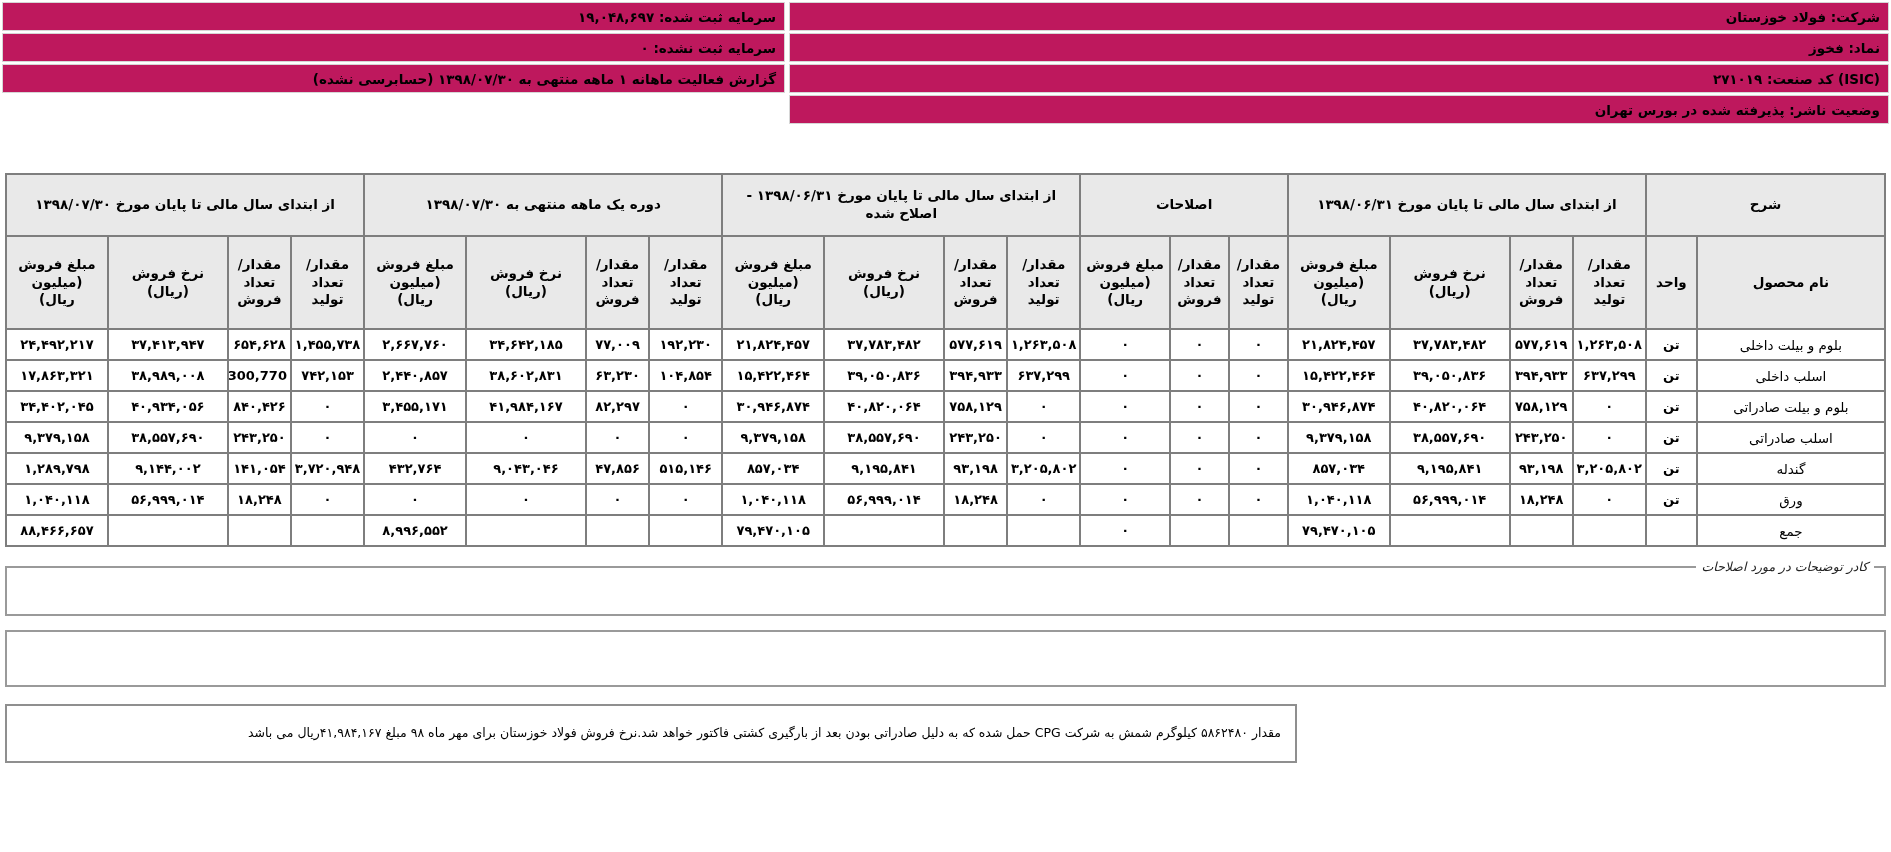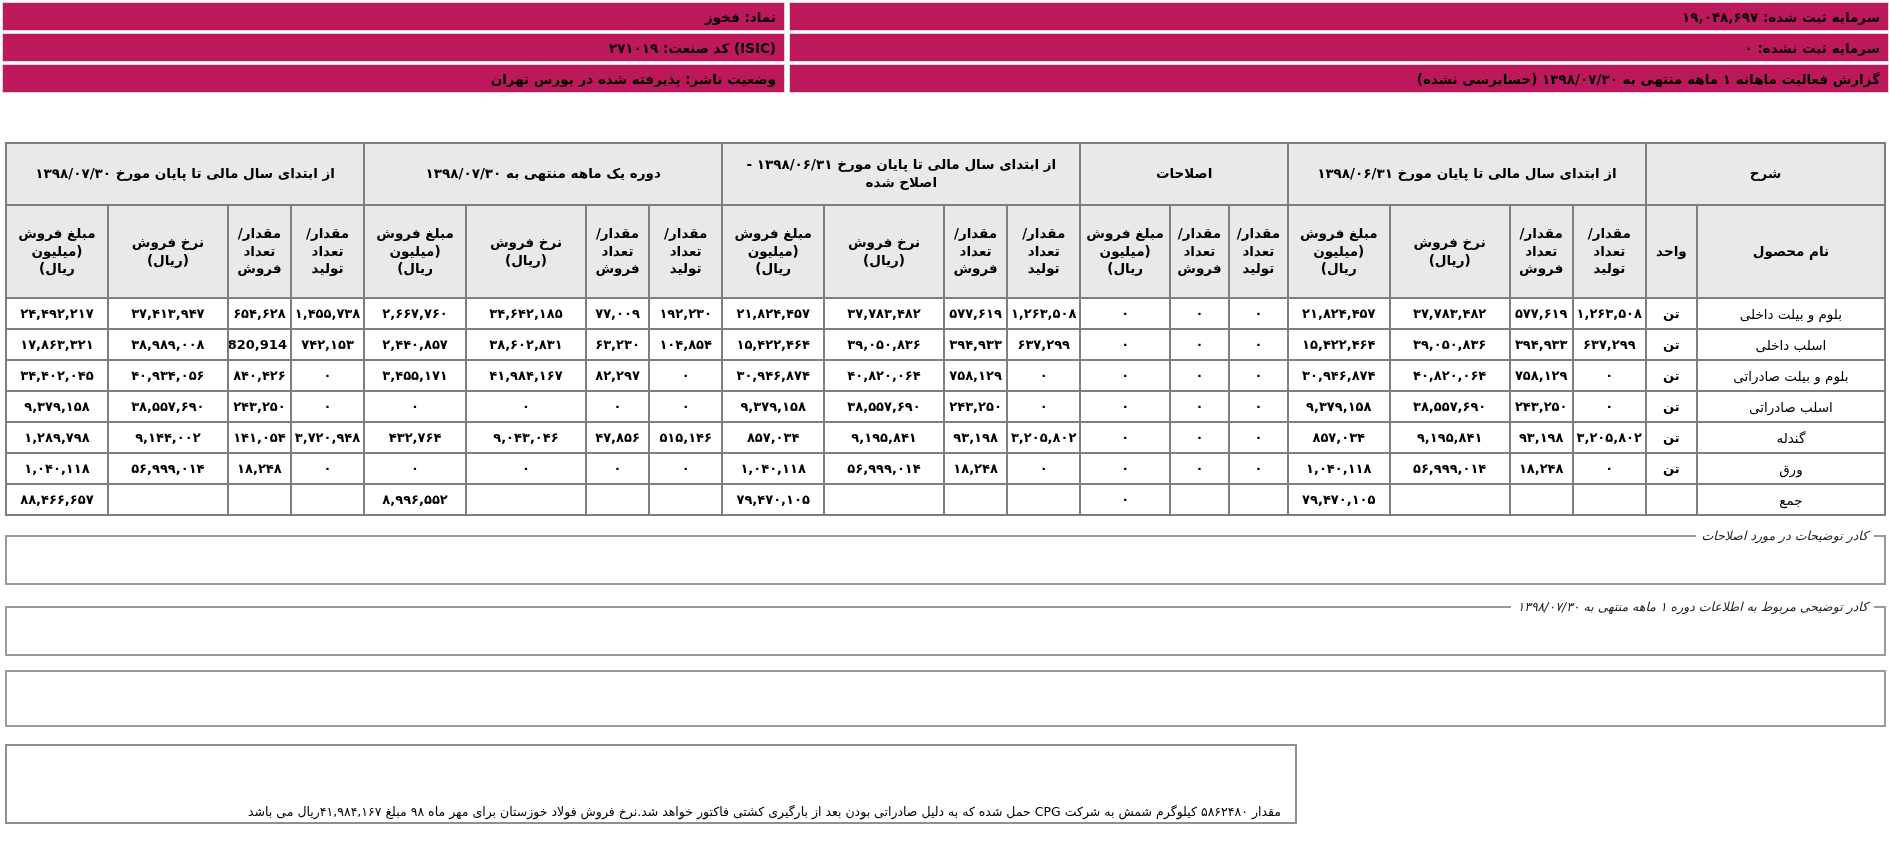--- a/index.html
+++ b/index.html
@@ -78,35 +78,36 @@
     font-size: 12.5px;
     font-weight: 400;
     color: #222;
     padding: 0 6px;
   }
   .comment-body { width: 100%; height: 100%; }
 
   
   .note {
     width: 1292px;
-    height: 80px;
+    height: 59px;
     border: 2px solid #8f8f8f;
     margin: 17px auto 0 5px;
     display: flex;
-    align-items: flex-end;
+    align-items: center;
     padding: 0 14px;
   }
   .note-text { font-size: 12.5px; line-height: 1.5; }
 </style>
 </head>
 <body>
 
 <main>
 
   <section class="info">
+    <div class="info-cell">شرکت: فولاد خوزستان</div>
     <div class="info-cell">سرمایه ثبت شده: ۱۹,۰۴۸,۶۹۷</div>
     <div class="info-cell">نماد: فخوز</div>
     <div class="info-cell">سرمایه ثبت نشده: ۰</div>
     <div class="info-cell">(ISIC) کد صنعت: ۲۷۱۰۱۹</div>
     <div class="info-cell">گزارش فعالیت ماهانه ۱ ماهه منتهی به ۱۳۹۸/۰۷/۳۰ (حسابرسی نشده)</div>
     <div class="info-cell">وضعیت ناشر: پذیرفته شده در بورس تهران</div>
   </section>
 
   <table class="report">
     <colgroup>
@@ -225,21 +226,21 @@
         <td>۰</td>
         <td>۶۳۷,۲۹۹</td>
         <td>۳۹۴,۹۳۳</td>
         <td>۳۹,۰۵۰,۸۳۶</td>
         <td>۱۵,۴۲۲,۴۶۴</td>
         <td>۱۰۴,۸۵۴</td>
         <td>۶۳,۲۳۰</td>
         <td>۳۸,۶۰۲,۸۳۱</td>
         <td>۲,۴۴۰,۸۵۷</td>
         <td>۷۴۲,۱۵۳</td>
-        <td>820,914</td>
+        <td>300,770</td>
         <td>۳۸,۹۸۹,۰۰۸</td>
         <td>۱۷,۸۶۳,۳۲۱</td>
       </tr>
       <tr>
         <td class="pname">بلوم و بیلت صادراتی</td>
         <td>تن</td>
         <td>۰</td>
         <td>۷۵۸,۱۲۹</td>
         <td>۴۰,۸۲۰,۰۶۴</td>
         <td>۳۰,۹۴۶,۸۷۴</td>
@@ -352,24 +353,20 @@
         <td>۸۸,۴۶۶,۶۵۷</td>
       </tr>
     </tbody>
   </table>
 
   <fieldset class="comment f1">
     <legend>کادر توضیحات در مورد اصلاحات</legend>
     <div class="comment-body"></div>
   </fieldset>
 
-  <fieldset class="comment f2">
-    <legend>کادر توضیحی مربوط به اطلاعات دوره ۱ ماهه منتهی به ۱۳۹۸/۰۷/۳۰</legend>
-    <div class="comment-body"></div>
-  </fieldset>
 
   <fieldset class="comment f3">
     <div class="comment-body"></div>
   </fieldset>
 
   <div class="note">
     <span class="note-text">مقدار ۵۸۶۲۴۸۰ کیلوگرم شمش به شرکت CPG حمل شده که به دلیل صادراتی بودن بعد از بارگیری کشتی فاکتور خواهد شد.نرخ فروش فولاد خوزستان برای مهر ماه ۹۸ مبلغ ۴۱,۹۸۴,۱۶۷ریال می باشد</span>
   </div>
 
 </main>

